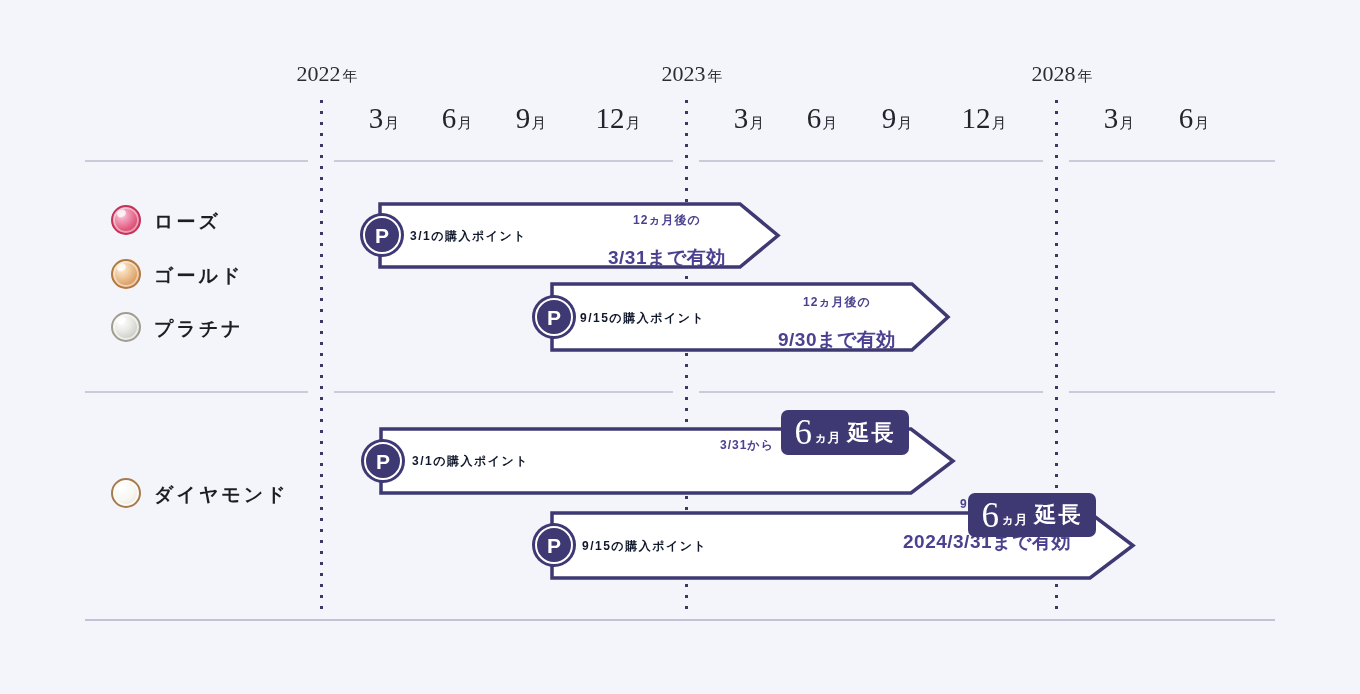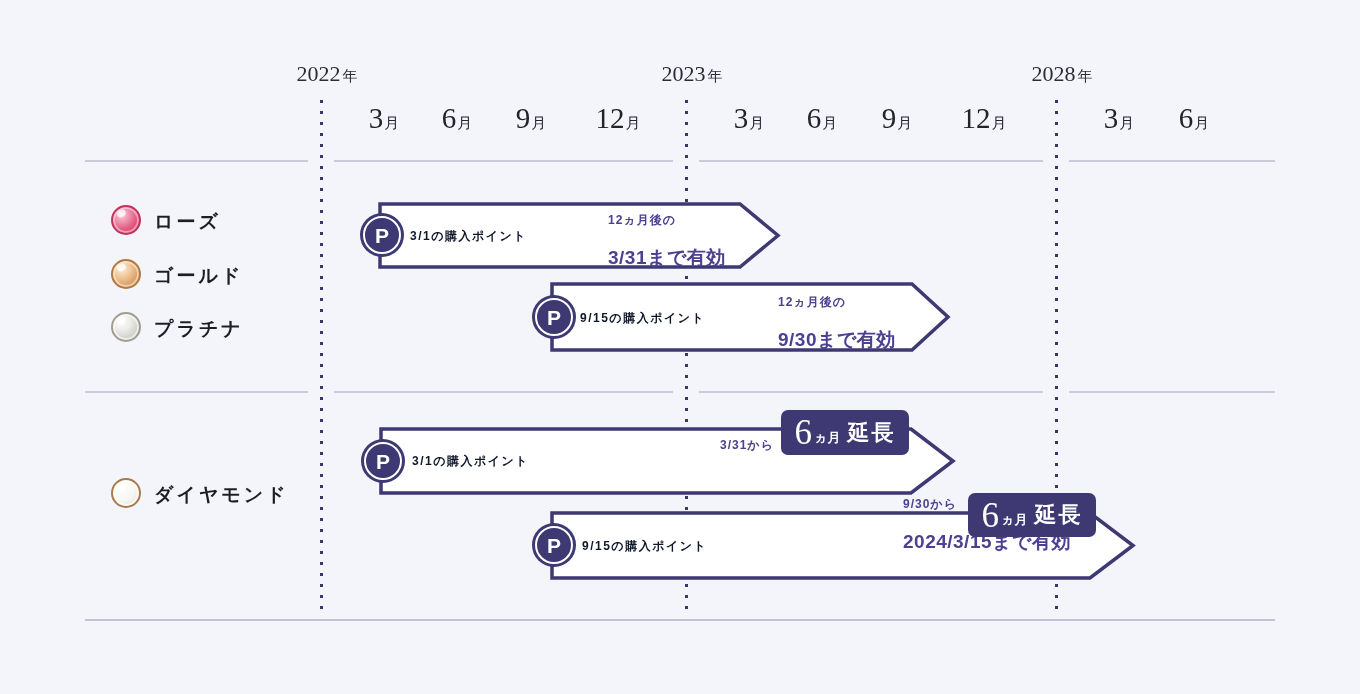--- a/index.html
+++ b/index.html
@@ -46,21 +46,21 @@
   }
   .pbadge .ring{position:absolute;inset:3px;border:2px solid #ffffff;border-radius:50%;}
   .pbadge .pletter{
     position:absolute;inset:0;display:flex;align-items:center;justify-content:center;
     color:#ffffff;font-weight:bold;font-size:21px;line-height:1;
   }
   .banner-label{
     position:absolute;font-weight:bold;font-size:12px;color:#0f172a;
     letter-spacing:1.5px;white-space:nowrap;line-height:22px;
   }
-  .note{position:absolute;white-space:nowrap;}
+  .note{position:absolute;white-space:nowrap;text-align:center;}
   .note-small{font-weight:bold;font-size:12px;color:#4a4190;letter-spacing:1px;line-height:17px;}
   .valid{font-weight:bold;font-size:19px;color:#4a4190;letter-spacing:.5px;line-height:25px;margin-top:16px;}
   .ext-badge{
     position:absolute;background:#3e3873;border-radius:7px;color:#ffffff;
     display:flex;align-items:center;justify-content:center;white-space:nowrap;
   }
   .ext-badge .six{font-family:"Liberation Serif",serif;font-size:35px;font-weight:400;line-height:1;}
   .ext-badge .kagetsu{font-size:13px;font-weight:bold;margin:10px 0 0 2px;}
   .ext-badge .encho{font-size:22px;font-weight:bold;margin-left:7px;letter-spacing:2px;}
 </style>
@@ -170,21 +170,21 @@
     <svg style="left:548px;top:509px" width="589" height="73">
       <polygon points="4,4 542,4 585,36.5 542,69 4,69" fill="#ffffff" stroke="#3e3873" stroke-width="3.5" stroke-linejoin="miter"></polygon>
     </svg>
     <div class="pbadge" style="left:532px;top:523px">
       <div class="ring"></div>
       <span class="pletter">P</span>
     </div>
     <div class="banner-label" style="left:582px;top:535px">9/15の購入ポイント</div>
     <div class="note" style="left:903px;top:496px">
       <div class="note-small">9/30から</div>
-      <div class="valid">2024/3/15まで有効</div>
+      <div class="valid">2024/3/31まで有効</div>
     </div>
     <div class="ext-badge" style="left:968px;top:493px;width:128px;height:44px">
       <span class="six">6</span>
       <span class="kagetsu">ヵ月</span>
       <span class="encho">延長</span>
     </div>
   </div>
 
 </div>
 

